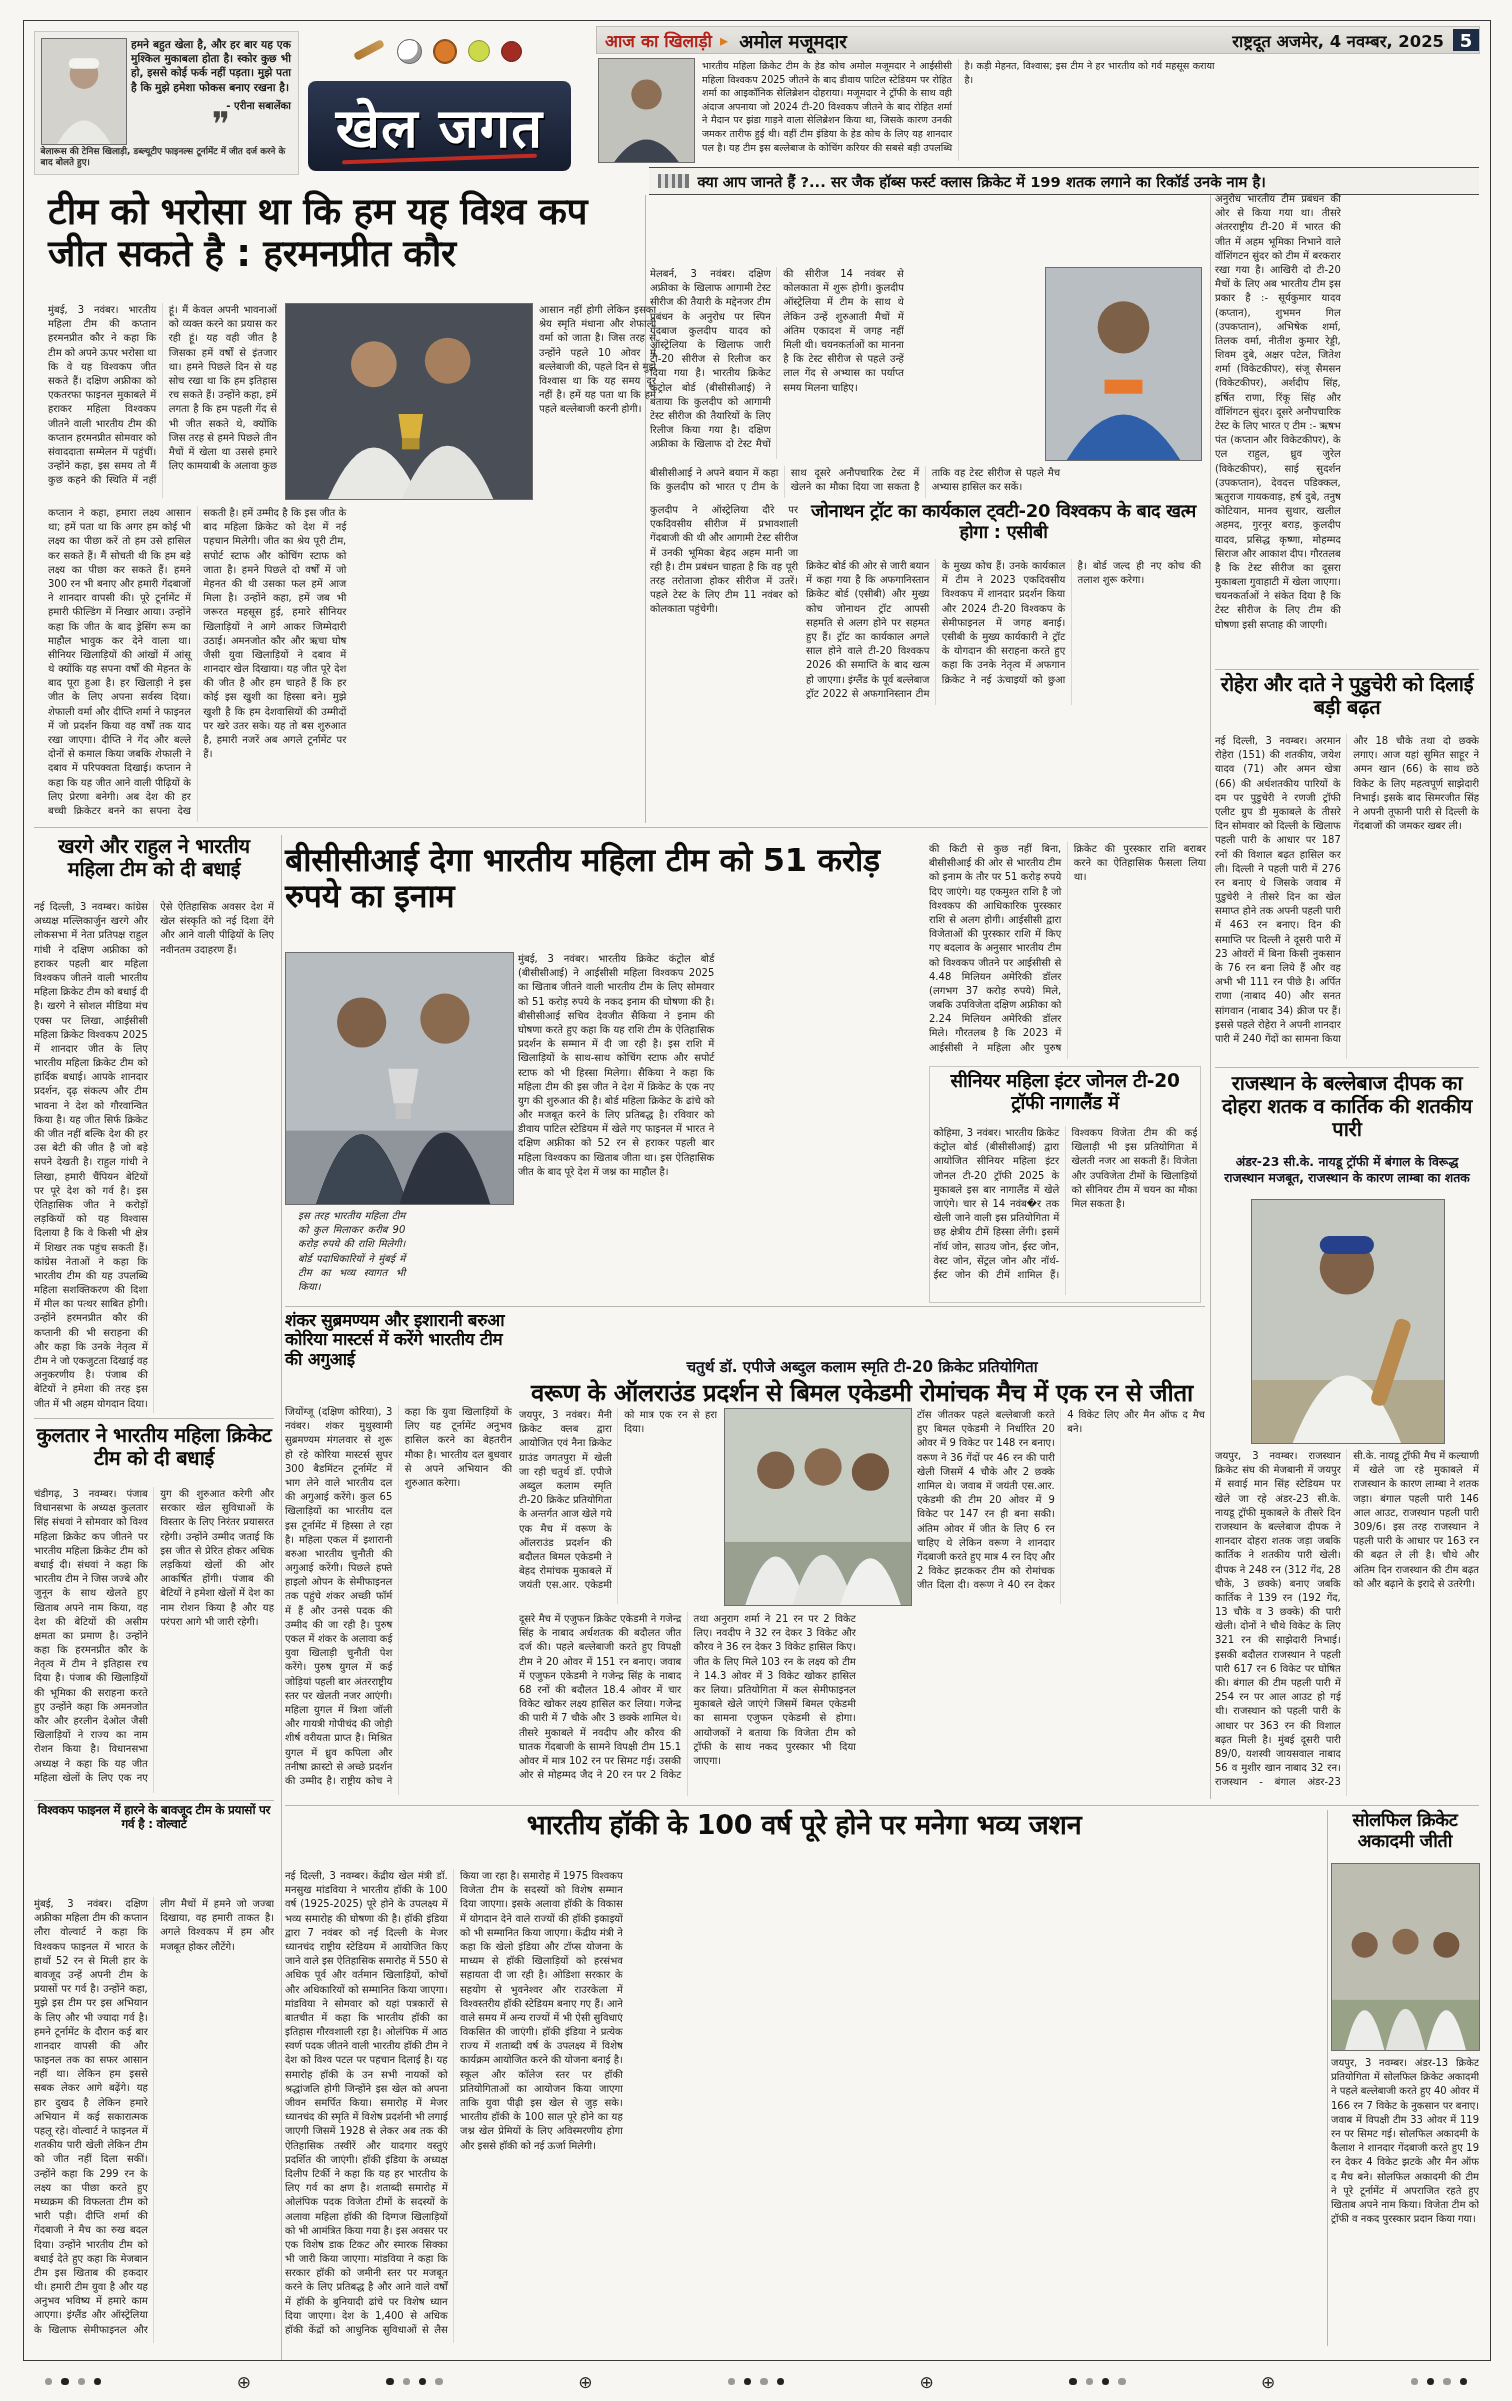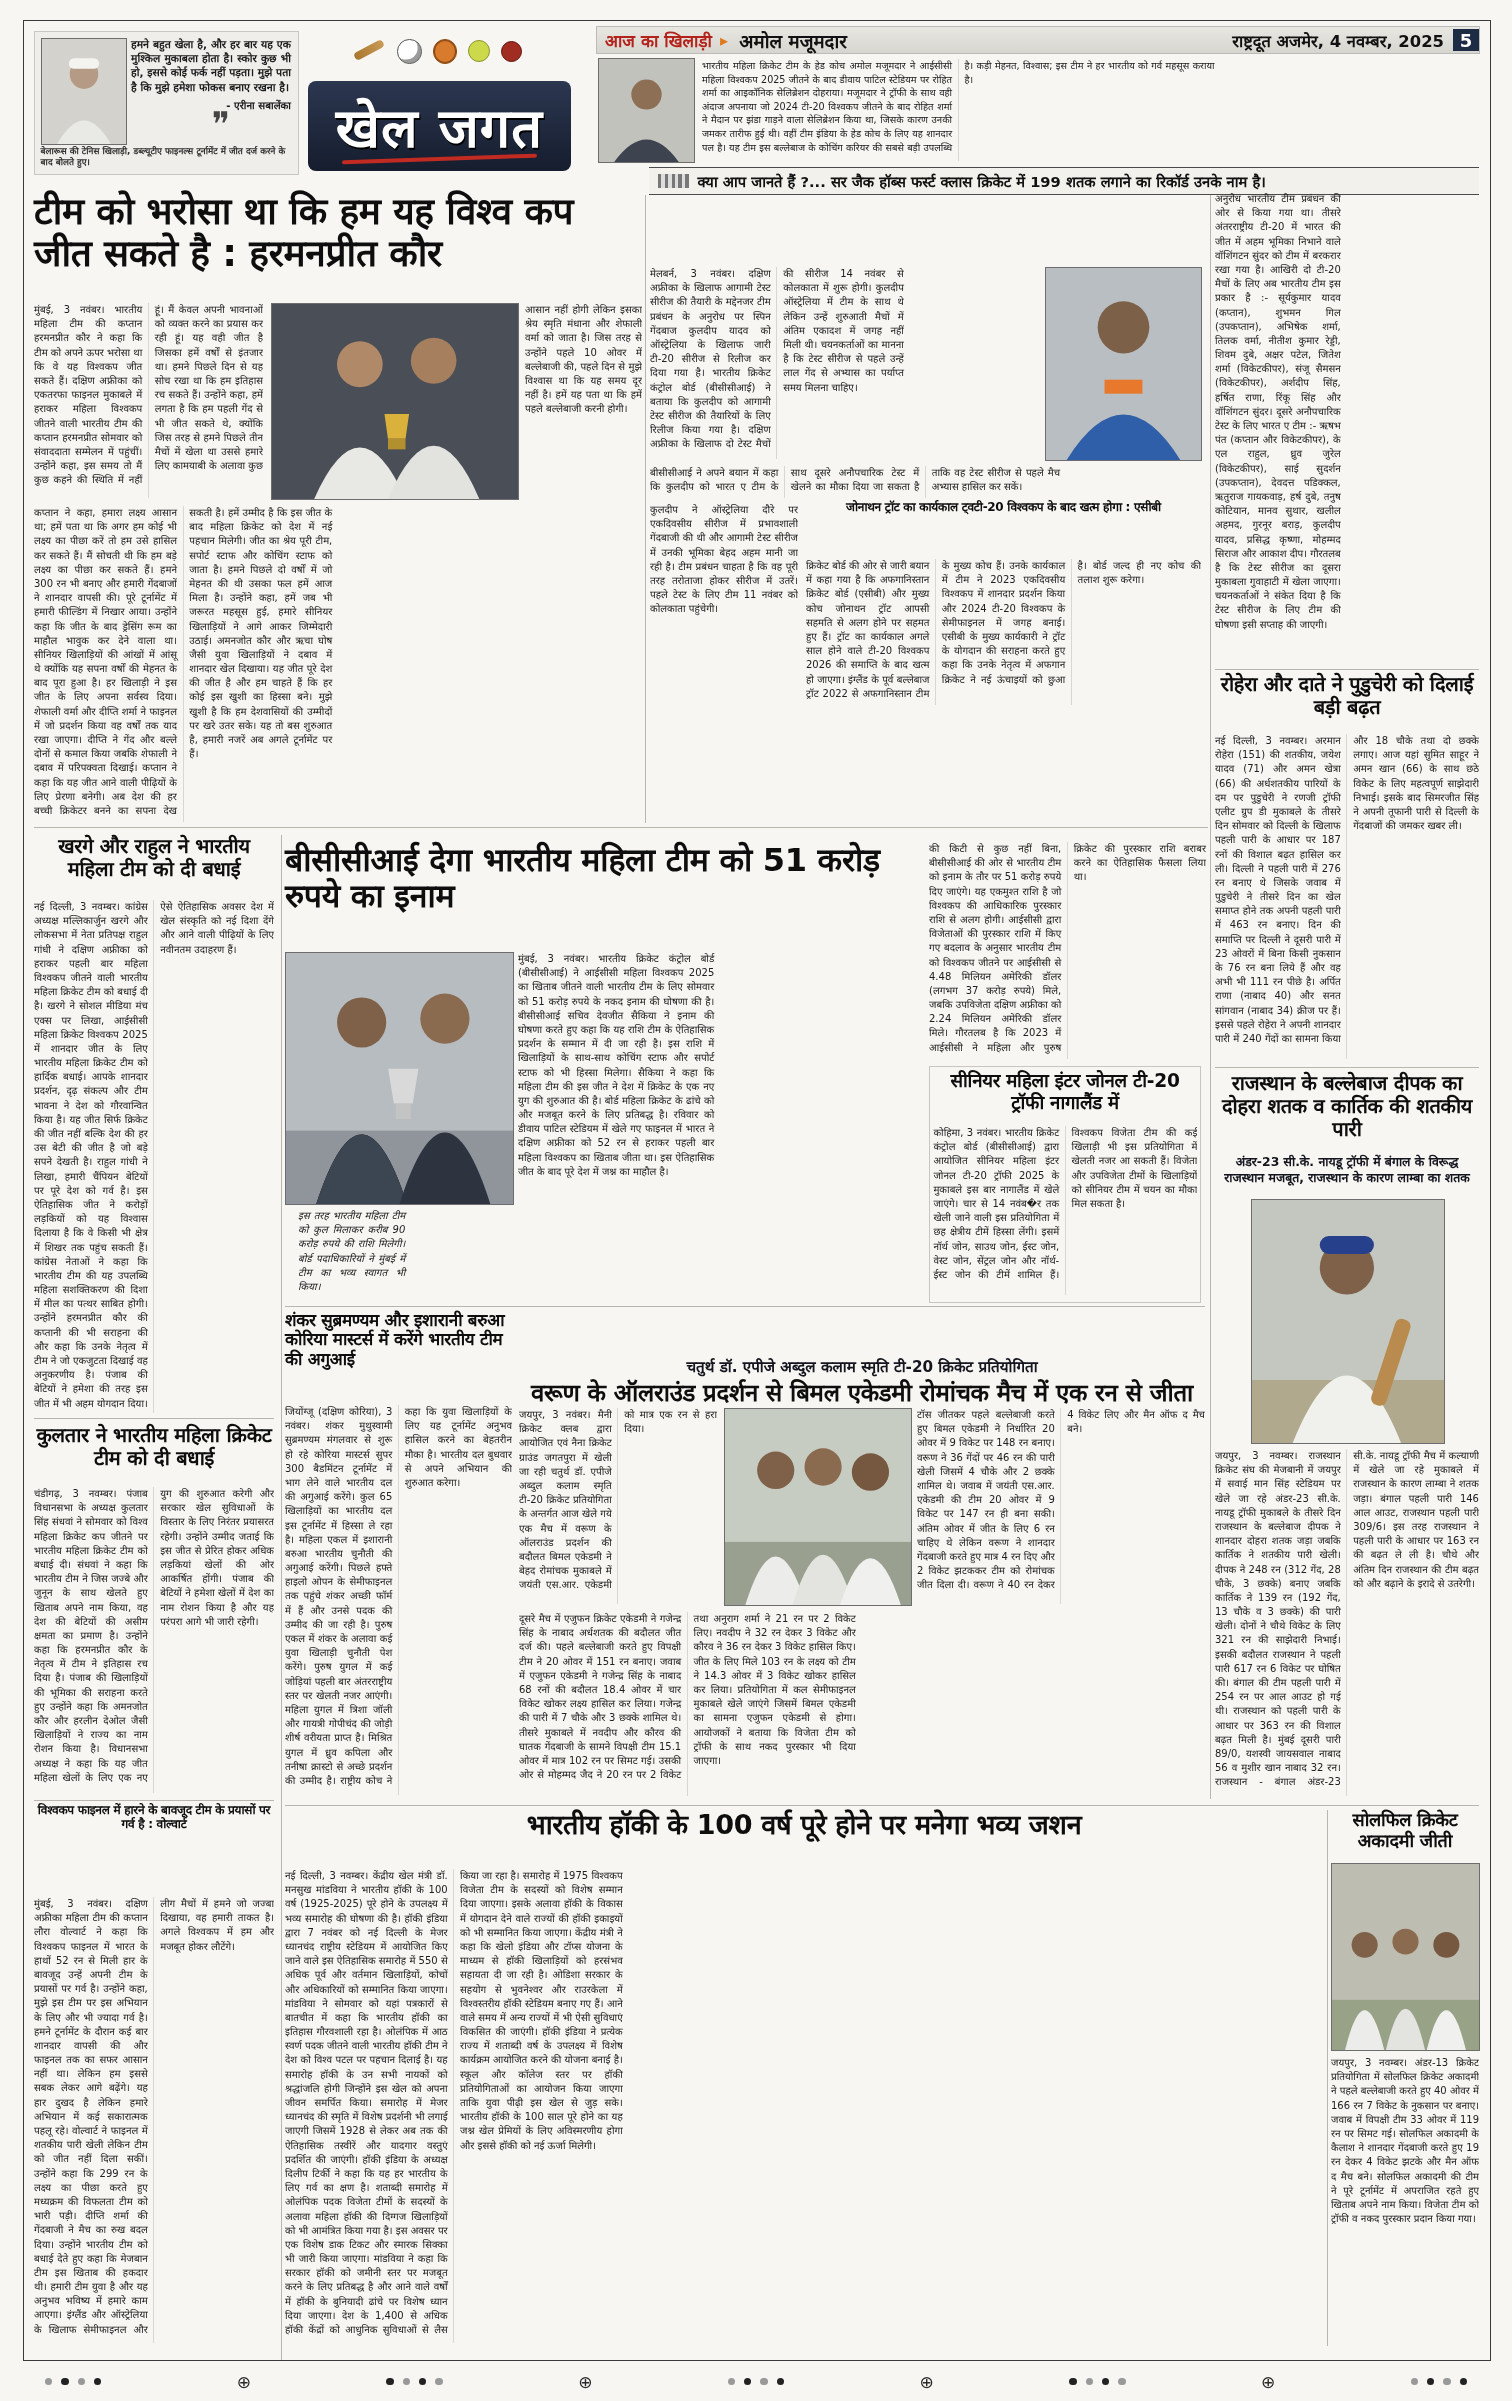--- a/index.html
+++ b/index.html
@@ -102,21 +102,21 @@
   <div class="vrule" style="left:281px;top:835px;height:1525px;"></div>
   <div class="vrule" style="left:1327px;top:1810px;height:536px;"></div>
   <div class="hrule" style="left:34px;top:827px;width:1174px;"></div>
   <div class="hrule" style="left:285px;top:1805px;width:1194px;"></div>
   <div class="hrule" style="left:285px;top:1306px;width:920px;"></div>
   <div class="hrule" style="left:1215px;top:669px;width:264px;"></div>
   <div class="hrule" style="left:1215px;top:1067px;width:264px;"></div>
   <div class="hrule" style="left:34px;top:1418px;width:240px;"></div>
   <div class="hrule" style="left:34px;top:1800px;width:240px;"></div>
 
-  <div class="abs" style="left:34px;top:191px;width:609px;height:634px;">
+  <div class="abs" style="left:48px;top:191px;width:609px;height:634px;">
     <div class="hl" style="font-size:37px;height:107px;">टीम को भरोसा था कि हम यह विश्व कप जीत सकते है : हरमनप्रीत कौर</div>
     <div class="photo" style="left:237px;top:112px;width:246px;height:195px;">
       <svg viewBox="0 0 140 110" preserveAspectRatio="none">
           <rect width="140" height="110" fill="#4a4e56"></rect>
           <circle cx="50" cy="34" r="13" fill="#b08a68"></circle>
           <circle cx="92" cy="32" r="13" fill="#a57f5e"></circle>
           <path d="M24 110 Q50 52 76 110 Z" fill="#e8e8e4"></path>
           <path d="M66 110 Q92 50 118 110 Z" fill="#e2e2de"></path>
           <path d="M64 62 h14 l-2 14 h-10 Z" fill="#d9b13b"></path>
           <rect x="66" y="76" width="10" height="6" fill="#b3902e"></rect>
@@ -135,21 +135,21 @@
           <path d="M12 110 Q45 58 78 110 Z" fill="#2f5fa8"></path>
           <rect x="34" y="64" width="22" height="8" fill="#e8782b"></rect>
         </svg>
     </div>
     <div class="abs bodytxt c3 rulecols" style="left:0;top:76px;width:387px;height:192px;">मेलबर्न, 3 नवंबर। दक्षिण अफ्रीका के खिलाफ आगामी टेस्ट सीरीज की तैयारी के मद्देनजर टीम प्रबंधन के अनुरोध पर स्पिन गेंदबाज कुलदीप यादव को ऑस्ट्रेलिया के खिलाफ जारी टी-20 सीरीज से रिलीज कर दिया गया है। भारतीय क्रिकेट कंट्रोल बोर्ड (बीसीसीआई) ने बताया कि कुलदीप को आगामी टेस्ट सीरीज की तैयारियों के लिए रिलीज किया गया है। दक्षिण अफ्रीका के खिलाफ दो टेस्ट मैचों की सीरीज 14 नवंबर से कोलकाता में शुरू होगी। कुलदीप ऑस्ट्रेलिया में टीम के साथ थे लेकिन उन्हें शुरुआती मैचों में अंतिम एकादश में जगह नहीं मिली थी। चयनकर्ताओं का मानना है कि टेस्ट सीरीज से पहले उन्हें लाल गेंद से अभ्यास का पर्याप्त समय मिलना चाहिए।</div>
     <div class="abs bodytxt c4 rulecols" style="left:0;top:275px;width:551px;height:32px;">बीसीसीआई ने अपने बयान में कहा कि कुलदीप को भारत ए टीम के साथ दूसरे अनौपचारिक टेस्ट में खेलने का मौका दिया जा सकता है ताकि वह टेस्ट सीरीज से पहले मैच अभ्यास हासिल कर सकें।</div>
     <div class="abs bodytxt c1" style="left:0;top:312px;width:148px;height:205px;">कुलदीप ने ऑस्ट्रेलिया दौरे पर एकदिवसीय सीरीज में प्रभावशाली गेंदबाजी की थी और आगामी टेस्ट सीरीज में उनकी भूमिका बेहद अहम मानी जा रही है। टीम प्रबंधन चाहता है कि वह पूरी तरह तरोताजा होकर सीरीज में उतरें। पहले टेस्ट के लिए टीम 11 नवंबर को कोलकाता पहुंचेगी।</div>
   </div>
 
   <div class="abs" style="left:806px;top:501px;width:395px;height:206px;">
-    <div class="hl center" style="font-size:12px;height:54px;text-align:center;">जोनाथन ट्रॉट का कार्यकाल ट्वटी-20 विश्वकप के बाद खत्म होगा : एसीबी</div>
+    <div class="hl center" style="font-size:18px;height:54px;text-align:center;">जोनाथन ट्रॉट का कार्यकाल ट्वटी-20 विश्वकप के बाद खत्म होगा : एसीबी</div>
     <div class="abs bodytxt c3 rulecols" style="left:0;top:58px;width:395px;height:146px;">क्रिकेट बोर्ड की ओर से जारी बयान में कहा गया है कि अफगानिस्तान क्रिकेट बोर्ड (एसीबी) और मुख्य कोच जोनाथन ट्रॉट आपसी सहमति से अलग होने पर सहमत हुए हैं। ट्रॉट का कार्यकाल अगले साल होने वाले टी-20 विश्वकप 2026 की समाप्ति के बाद खत्म हो जाएगा। इंग्लैंड के पूर्व बल्लेबाज ट्रॉट 2022 से अफगानिस्तान टीम के मुख्य कोच हैं। उनके कार्यकाल में टीम ने 2023 एकदिवसीय विश्वकप में शानदार प्रदर्शन किया और 2024 टी-20 विश्वकप के सेमीफाइनल में जगह बनाई। एसीबी के मुख्य कार्यकारी ने ट्रॉट के योगदान की सराहना करते हुए कहा कि उनके नेतृत्व में अफगान क्रिकेट ने नई ऊंचाइयों को छुआ है। बोर्ड जल्द ही नए कोच की तलाश शुरू करेगा।</div>
   </div>
 
   <div class="abs bodytxt c2 rulecols" style="left:1215px;top:192px;width:264px;height:473px;">अनुरोध भारतीय टीम प्रबंधन की ओर से किया गया था। तीसरे अंतरराष्ट्रीय टी-20 में भारत की जीत में अहम भूमिका निभाने वाले वॉशिंगटन सुंदर को टीम में बरकरार रखा गया है। आखिरी दो टी-20 मैचों के लिए अब भारतीय टीम इस प्रकार है :- सूर्यकुमार यादव (कप्तान), शुभमन गिल (उपकप्तान), अभिषेक शर्मा, तिलक वर्मा, नीतीश कुमार रेड्डी, शिवम दुबे, अक्षर पटेल, जितेश शर्मा (विकेटकीपर), संजू सैमसन (विकेटकीपर), अर्शदीप सिंह, हर्षित राणा, रिंकू सिंह और वॉशिंगटन सुंदर। दूसरे अनौपचारिक टेस्ट के लिए भारत ए टीम :- ऋषभ पंत (कप्तान और विकेटकीपर), के एल राहुल, ध्रुव जुरेल (विकेटकीपर), साई सुदर्शन (उपकप्तान), देवदत्त पडिक्कल, ऋतुराज गायकवाड़, हर्ष दुबे, तनुष कोटियान, मानव सुथार, खलील अहमद, गुरनूर बराड़, कुलदीप यादव, प्रसिद्ध कृष्णा, मोहम्मद सिराज और आकाश दीप। गौरतलब है कि टेस्ट सीरीज का दूसरा मुकाबला गुवाहाटी में खेला जाएगा। चयनकर्ताओं ने संकेत दिया है कि टेस्ट सीरीज के लिए टीम की घोषणा इसी सप्ताह की जाएगी।</div>
 
   <div class="abs" style="left:1215px;top:673px;width:264px;height:390px;">
     <div class="hl center" style="font-size:20px;height:56px;">रोहेरा और दाते ने पुडुचेरी को दिलाई बड़ी बढ़त</div>
     <div class="abs bodytxt c2 rulecols" style="left:0;top:61px;width:264px;height:325px;">नई दिल्ली, 3 नवम्बर। अरमान रोहेरा (151) की शतकीय, जयेश यादव (71) और अमन खेत्रा (66) की अर्धशतकीय पारियों के दम पर पुडुचेरी ने रणजी ट्रॉफी एलीट ग्रुप डी मुकाबले के तीसरे दिन सोमवार को दिल्ली के खिलाफ पहली पारी के आधार पर 187 रनों की विशाल बढ़त हासिल कर ली। दिल्ली ने पहली पारी में 276 रन बनाए थे जिसके जवाब में पुडुचेरी ने तीसरे दिन का खेल समाप्त होने तक अपनी पहली पारी में 463 रन बनाए। दिन की समाप्ति पर दिल्ली ने दूसरी पारी में 23 ओवरों में बिना किसी नुकसान के 76 रन बना लिये हैं और वह अभी भी 111 रन पीछे है। अर्पित राणा (नाबाद 40) और सनत सांगवान (नाबाद 34) क्रीज पर हैं। इससे पहले रोहेरा ने अपनी शानदार पारी में 240 गेंदों का सामना किया और 18 चौके तथा दो छक्के लगाए। आज यहां सुमित साहूर ने अमन खान (66) के साथ छठे विकेट के लिए महत्वपूर्ण साझेदारी निभाई। इसके बाद सिमरजीत सिंह ने अपनी तूफानी पारी से दिल्ली के गेंदबाजों की जमकर खबर ली।</div>
   </div>
 

